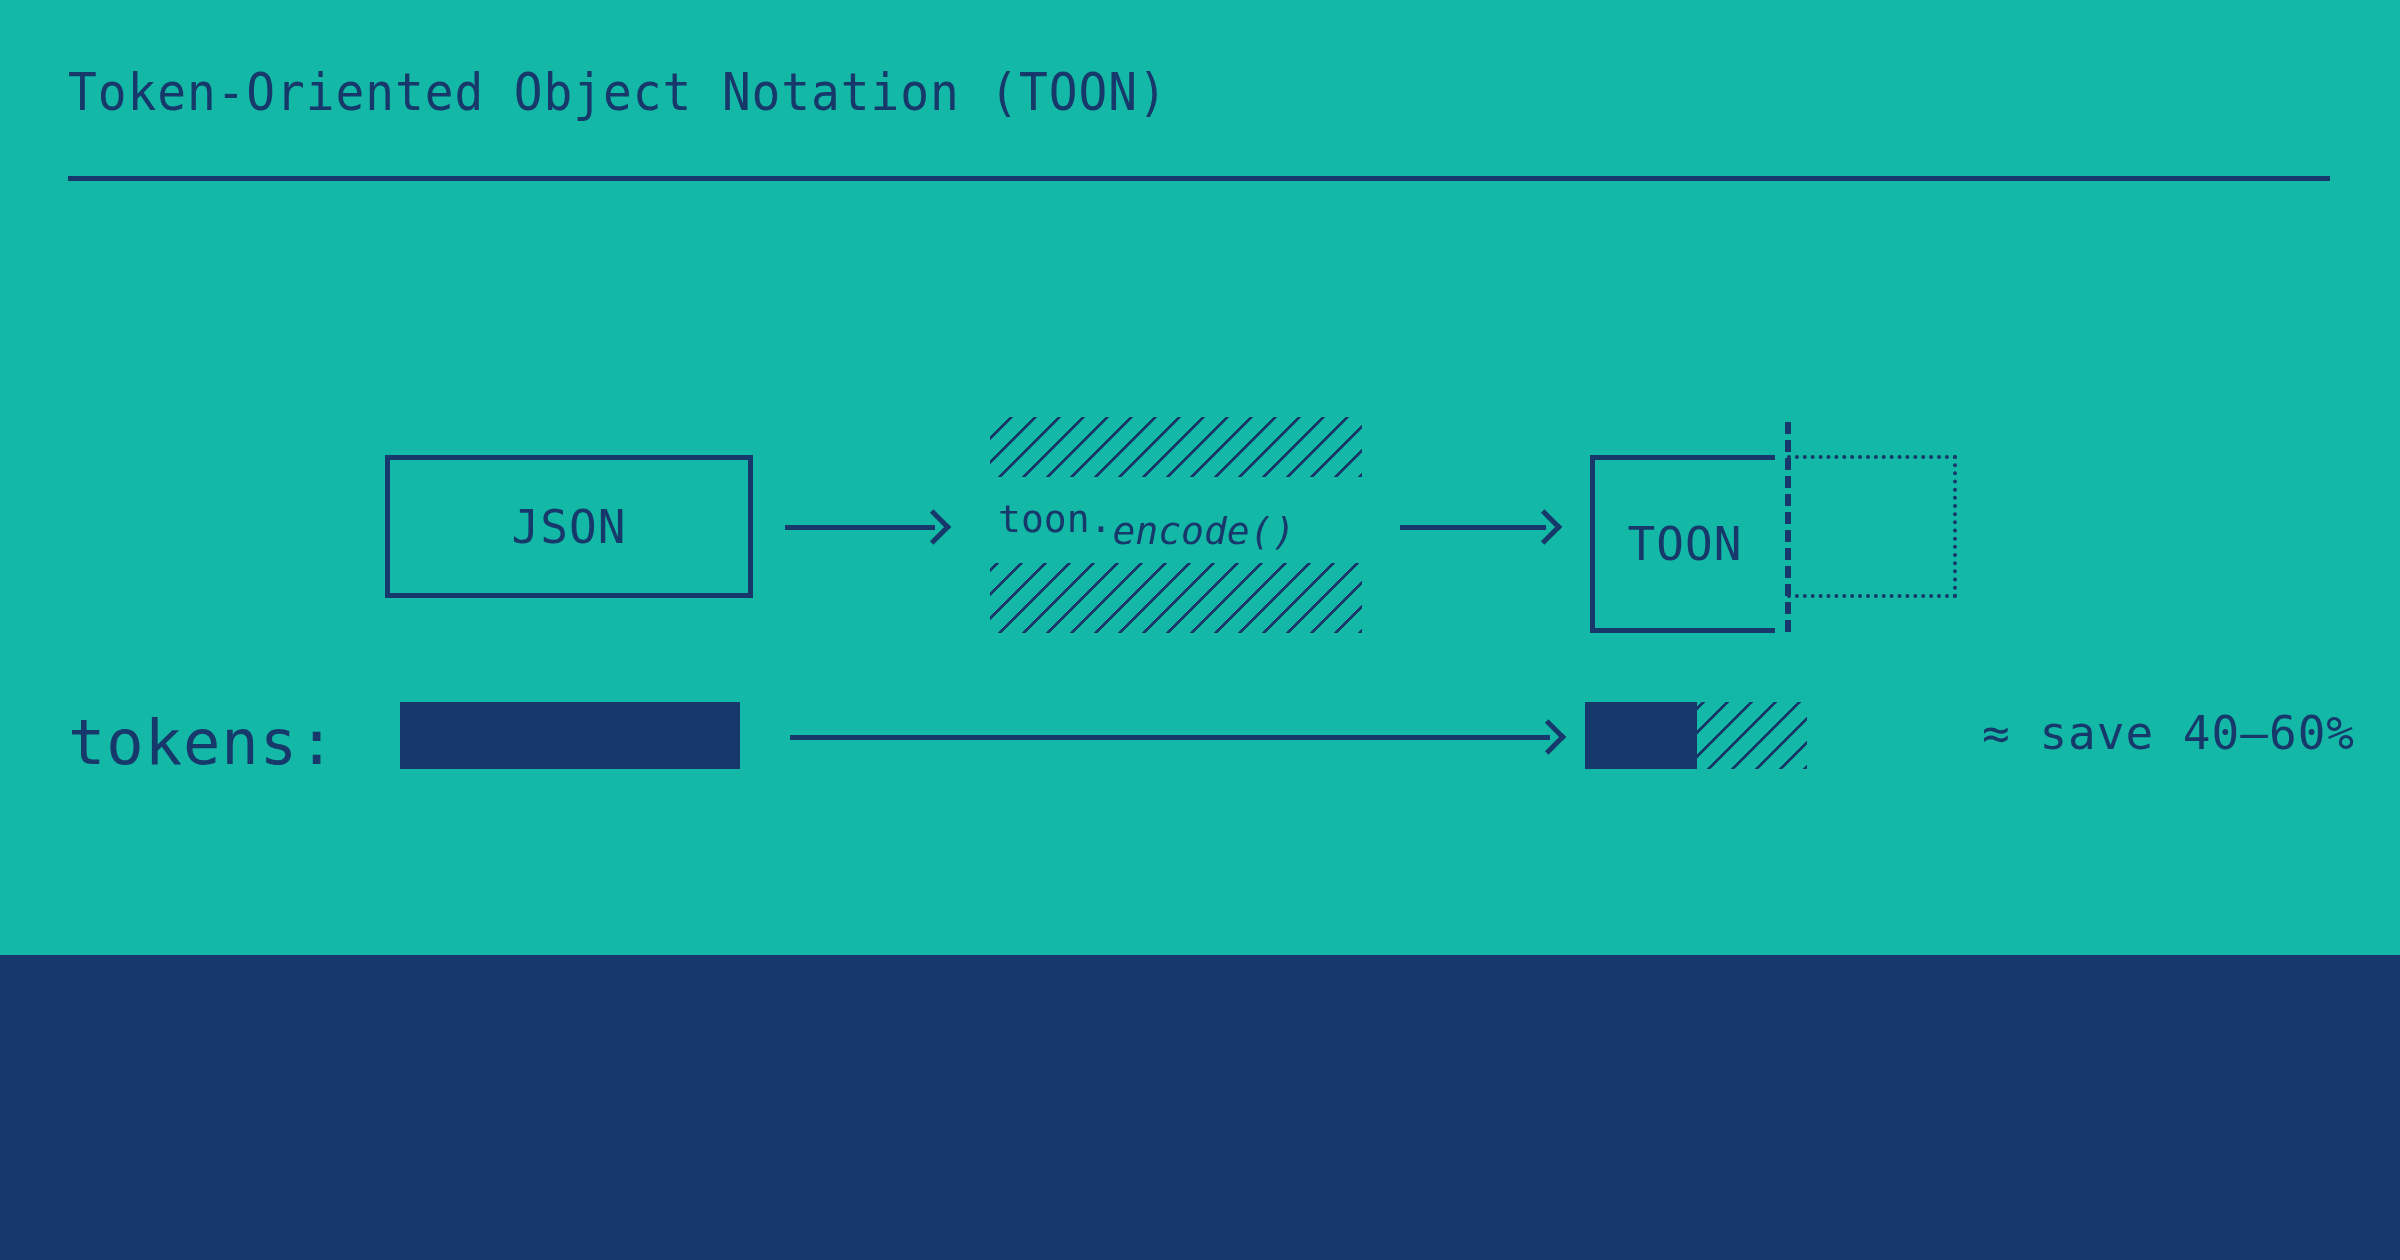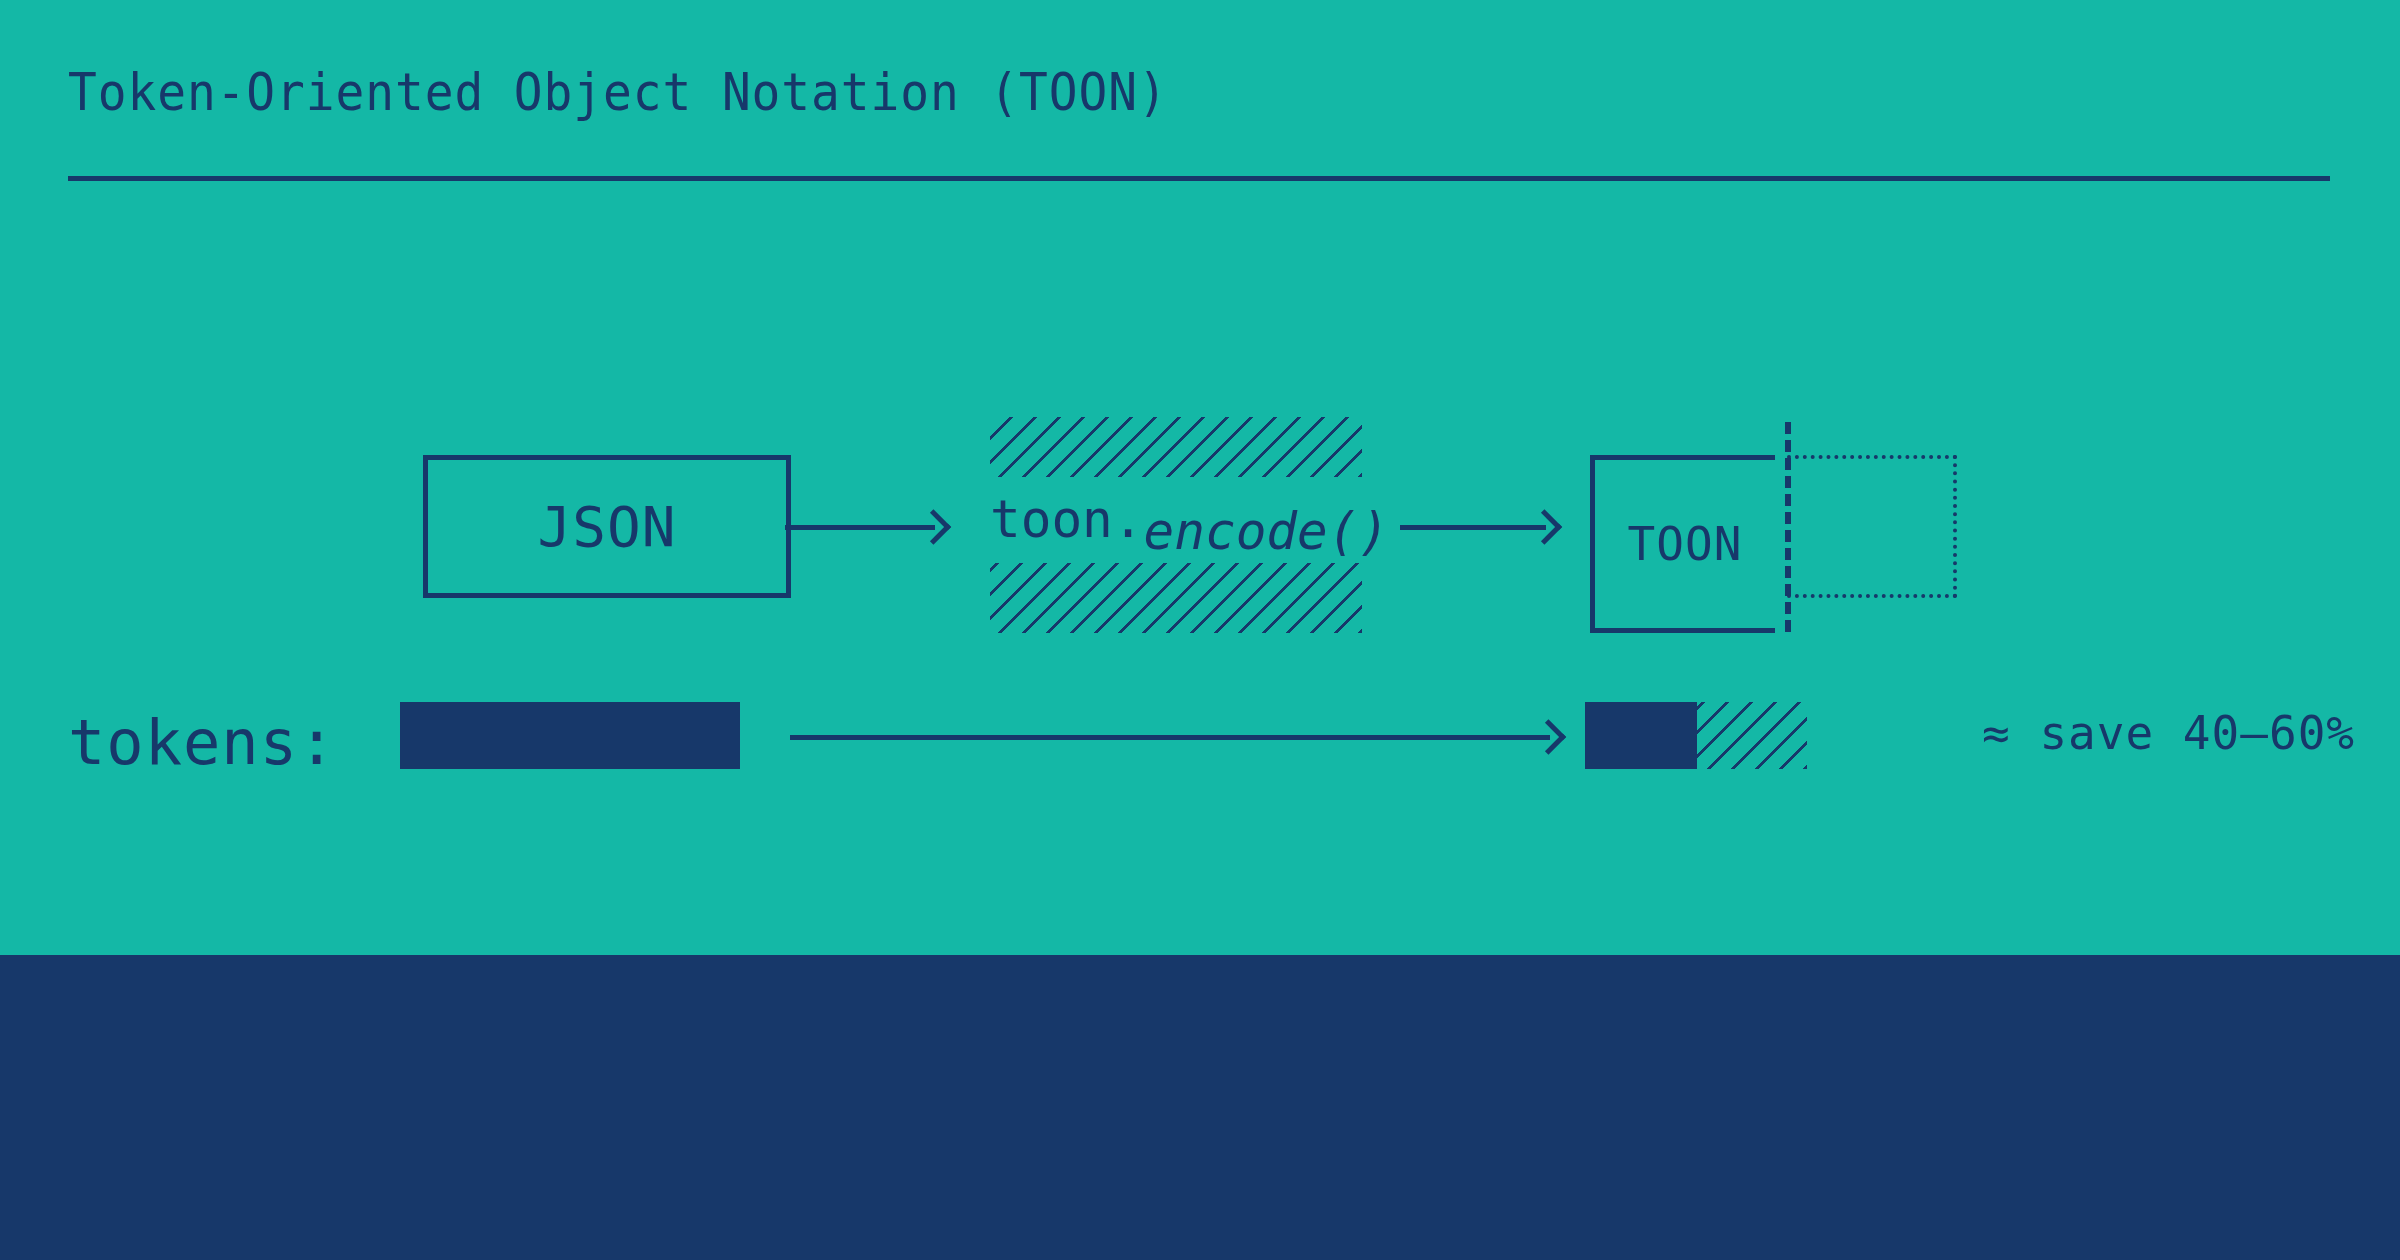--- a/index.html
+++ b/index.html
@@ -41,23 +41,22 @@
 
   
   .box {
     position: absolute;
     box-sizing: border-box;
     border: 5px solid #17386a;
     display: flex;
     align-items: center;
     justify-content: center;
     color: #17386a;
-    font-size: 56px;
-    letter-spacing: 1px;
-    margin-left: 38px;
+    font-size: 46px;
+    letter-spacing: 1px;
   }
   #json-box {
     left: 385px;
     top: 455px;
     width: 368px;
     height: 143px;
   }
 
   
   #encode-group {
@@ -73,29 +72,29 @@
     width: 100%;
     background-image: repeating-linear-gradient(
         -45deg,
         #17386a 0px, #17386a 3px,
         rgba(0,0,0,0) 3px, rgba(0,0,0,0) 17px);
   }
   #hatch-top   { top: 12px;  height: 60px; }
   #hatch-bot   { top: 158px; height: 70px; }
   #encode-label {
     position: absolute;
-    left: 0;
+    left: 8px;
     top: 74px;
     width: 100%;
     height: 80px;
     display: flex;
     align-items: center;
     justify-content: flex-start;
     color: #17386a;
-    font-size: 51px;
+    font-size: 38px;
     white-space: nowrap;
   }
   #encode-label .plain { font-style: normal; }
   #encode-label .ital  { font-style: italic; margin-top: 24px; }
 
   
   #toon-box {
     position: absolute;
     left: 1590px;
     top: 455px;

